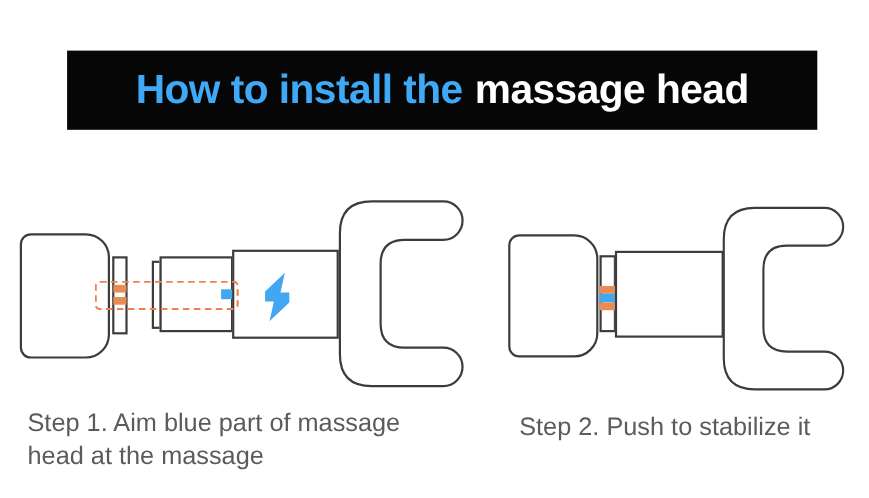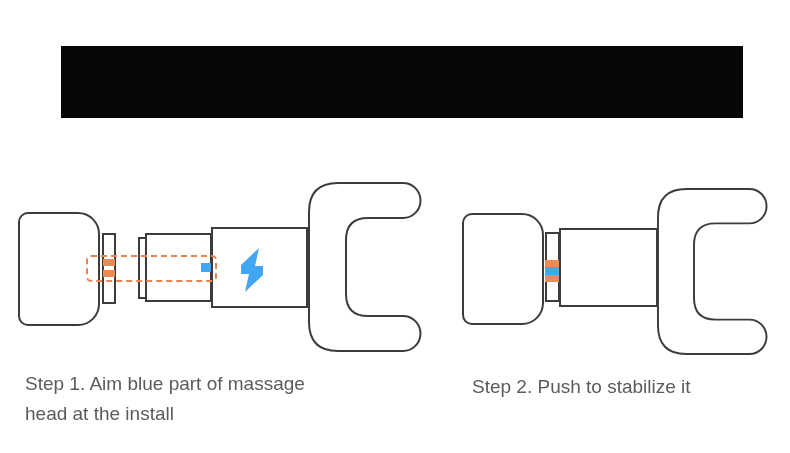--- a/index.html
+++ b/index.html
@@ -56,31 +56,33 @@
   .collar2{left:545px;top:232px;width:15px;height:70px;}
   .collar2 .stripe{position:absolute;left:-2px;right:-2px;}
   .collar2 .s-o1{top:26px;height:7px;background:var(--accent-orange);}
   .collar2 .s-b {top:33px;height:8px;background:var(--accent-blue);}
   .collar2 .s-o2{top:41px;height:7px;background:var(--accent-orange);}
   .nose2{left:559px;top:228px;width:99px;height:79px;}
   .cbody2{left:657px;top:188px;width:111px;height:167px;}
   
   .cap{
     position:absolute;margin:0;color:var(--caption-text);
-    font-size:19px;line-height:30px;font-weight:400;
+    font-size:23px;line-height:30px;font-weight:400;
   }
   .cap1{left:25px;top:369px;}
   .cap2{left:460px;top:372px;margin-left:12px;}
 </style>
 </head>
 <body>
 
 <div class="stage">
 
   <header class="banner">
+    <span class="t-hl">How to install the</span>
+    <span class="t-rest">massage head</span>
   </header>
 
   <div class="part head1"></div>
 
   <div class="part collar1">
     <i class="bar b1"></i>
     <i class="bar b2"></i>
   </div>
 
   <div class="part flange1"></div>
@@ -110,19 +112,19 @@
   </div>
 
   <div class="part nose2"></div>
 
   <svg class="cbody cbody2" viewBox="0 0 114 170" preserveAspectRatio="none">
     <path d="M30 1 H95 A17.5 17.5 0 0 1 95 36 H60 Q38 36 38 58 V112 Q38 134 60 134 H95 A17.5 17.5 0 0 1 95 169 H30 Q1 169 1 140 V30 Q1 1 30 1 Z" fill="#ffffff" stroke="var(--outline)" stroke-width="2"></path>
   </svg>
 
   <p class="cap cap1">
     <span>Step 1. Aim blue part of massage</span><br>
-    <span>head at the install</span>
+    <span>head at the massage</span>
   </p>
   <p class="cap cap2">
     <span>Step 2. Push to stabilize it</span>
   </p>
 
 </div>
 
 </body></html>

